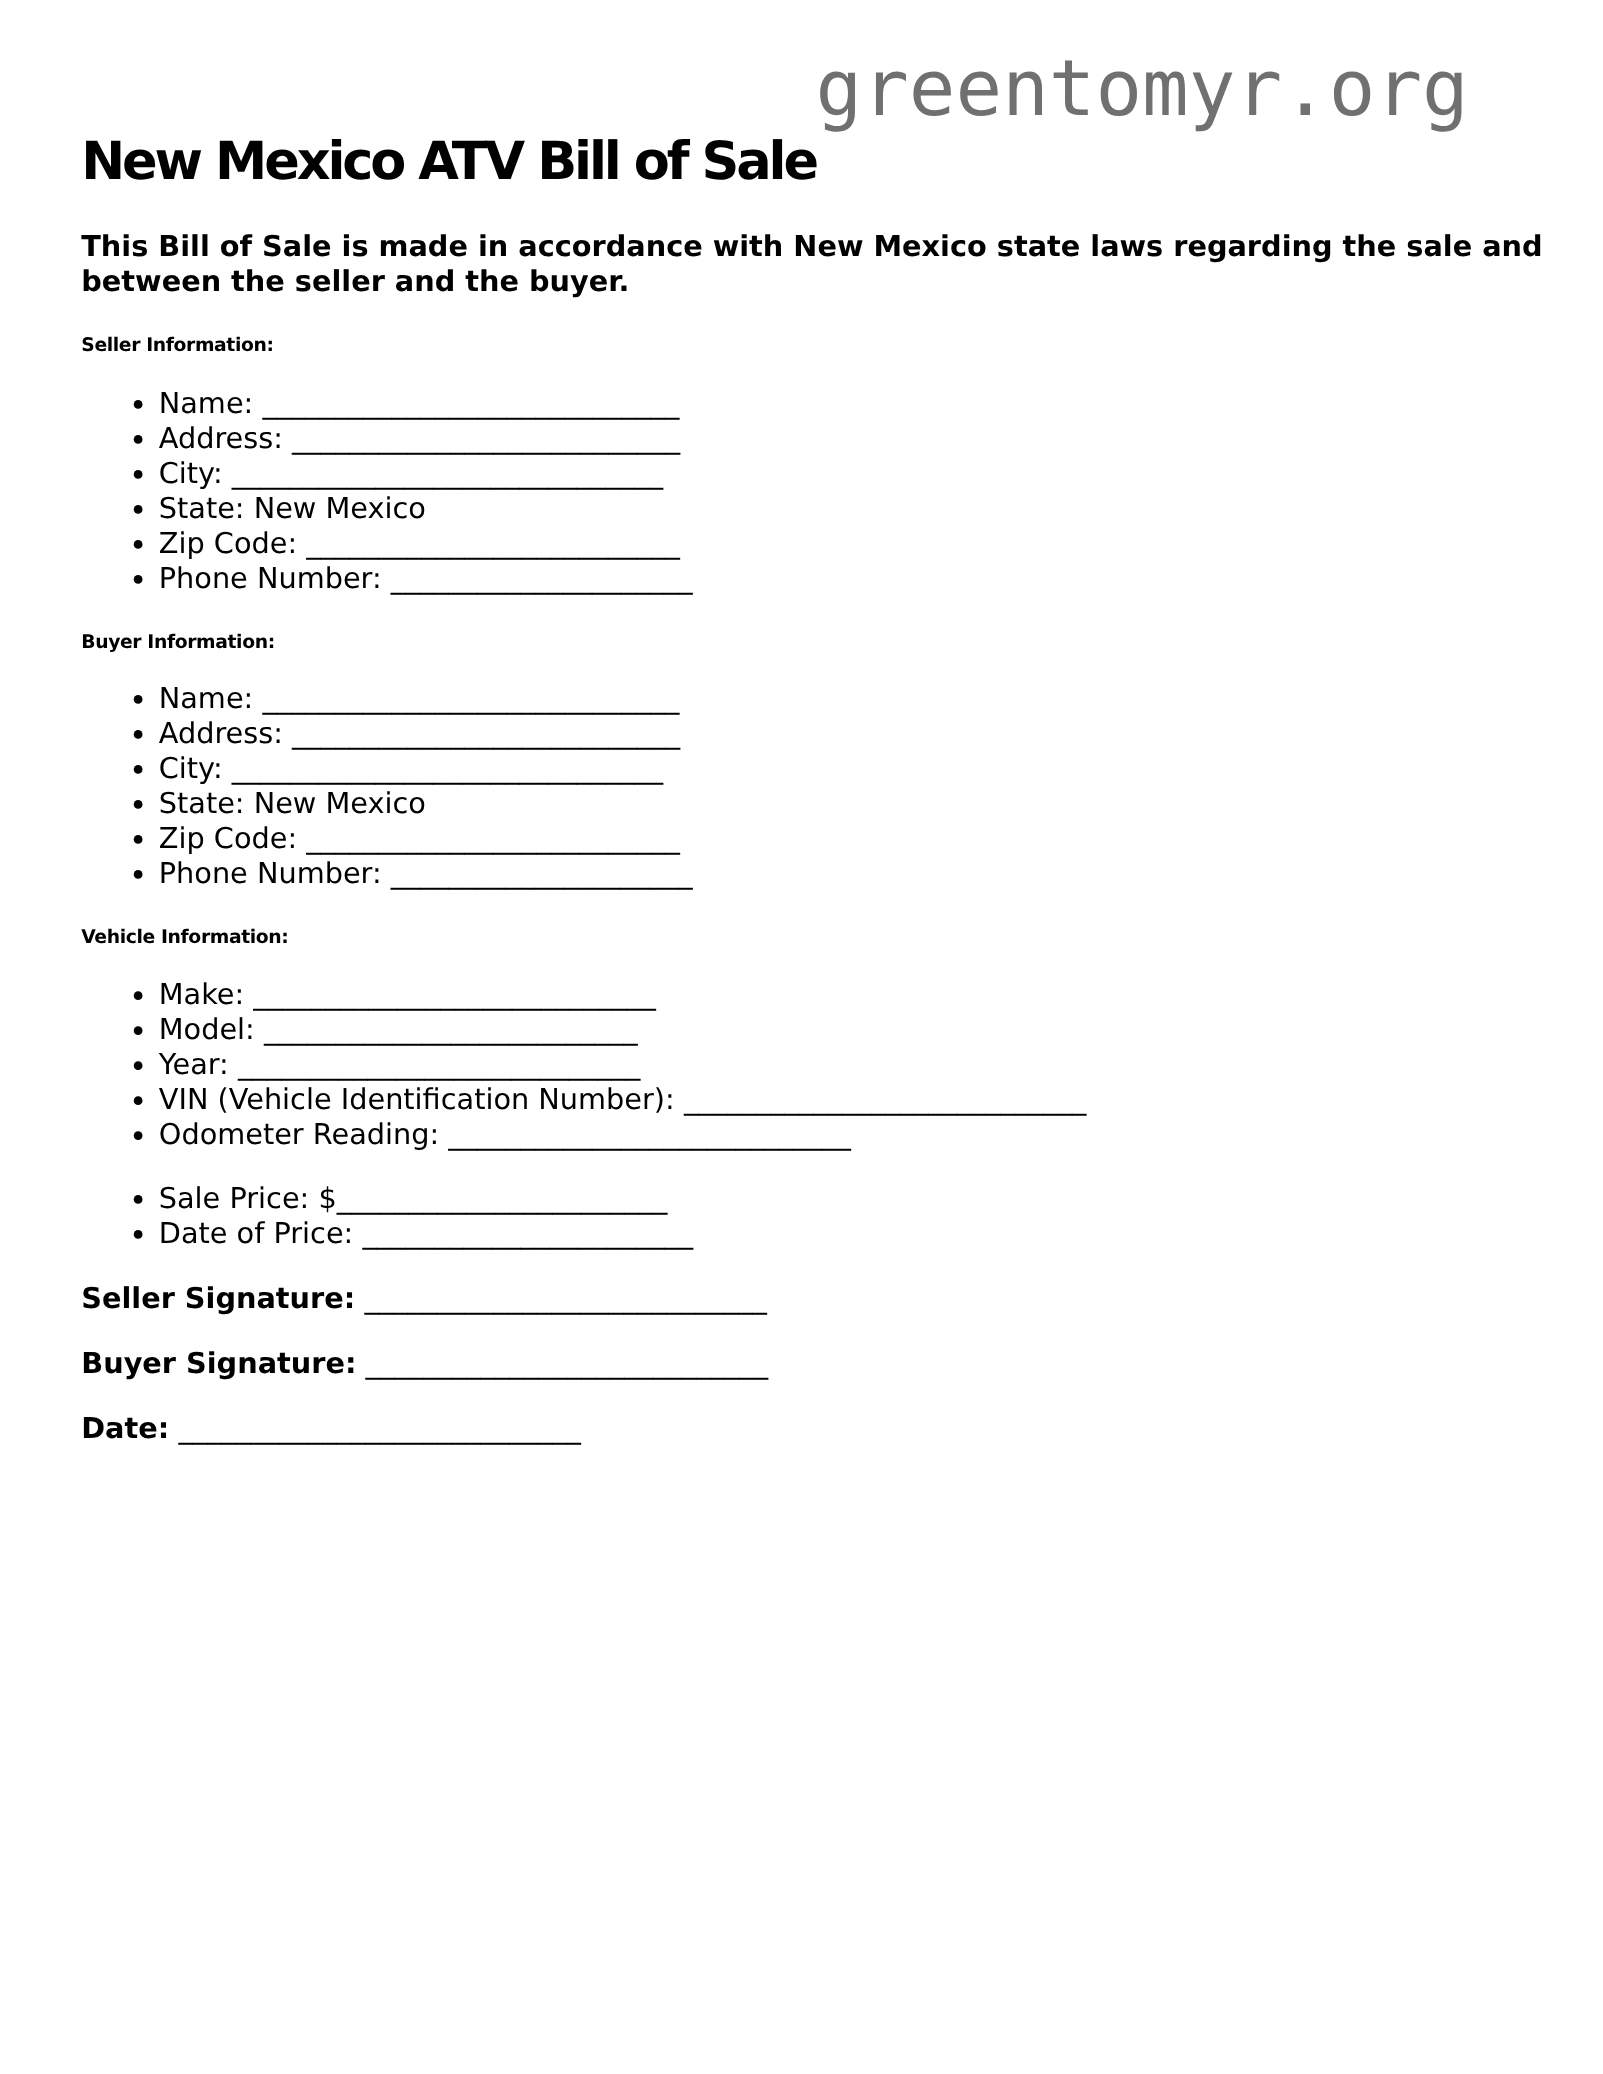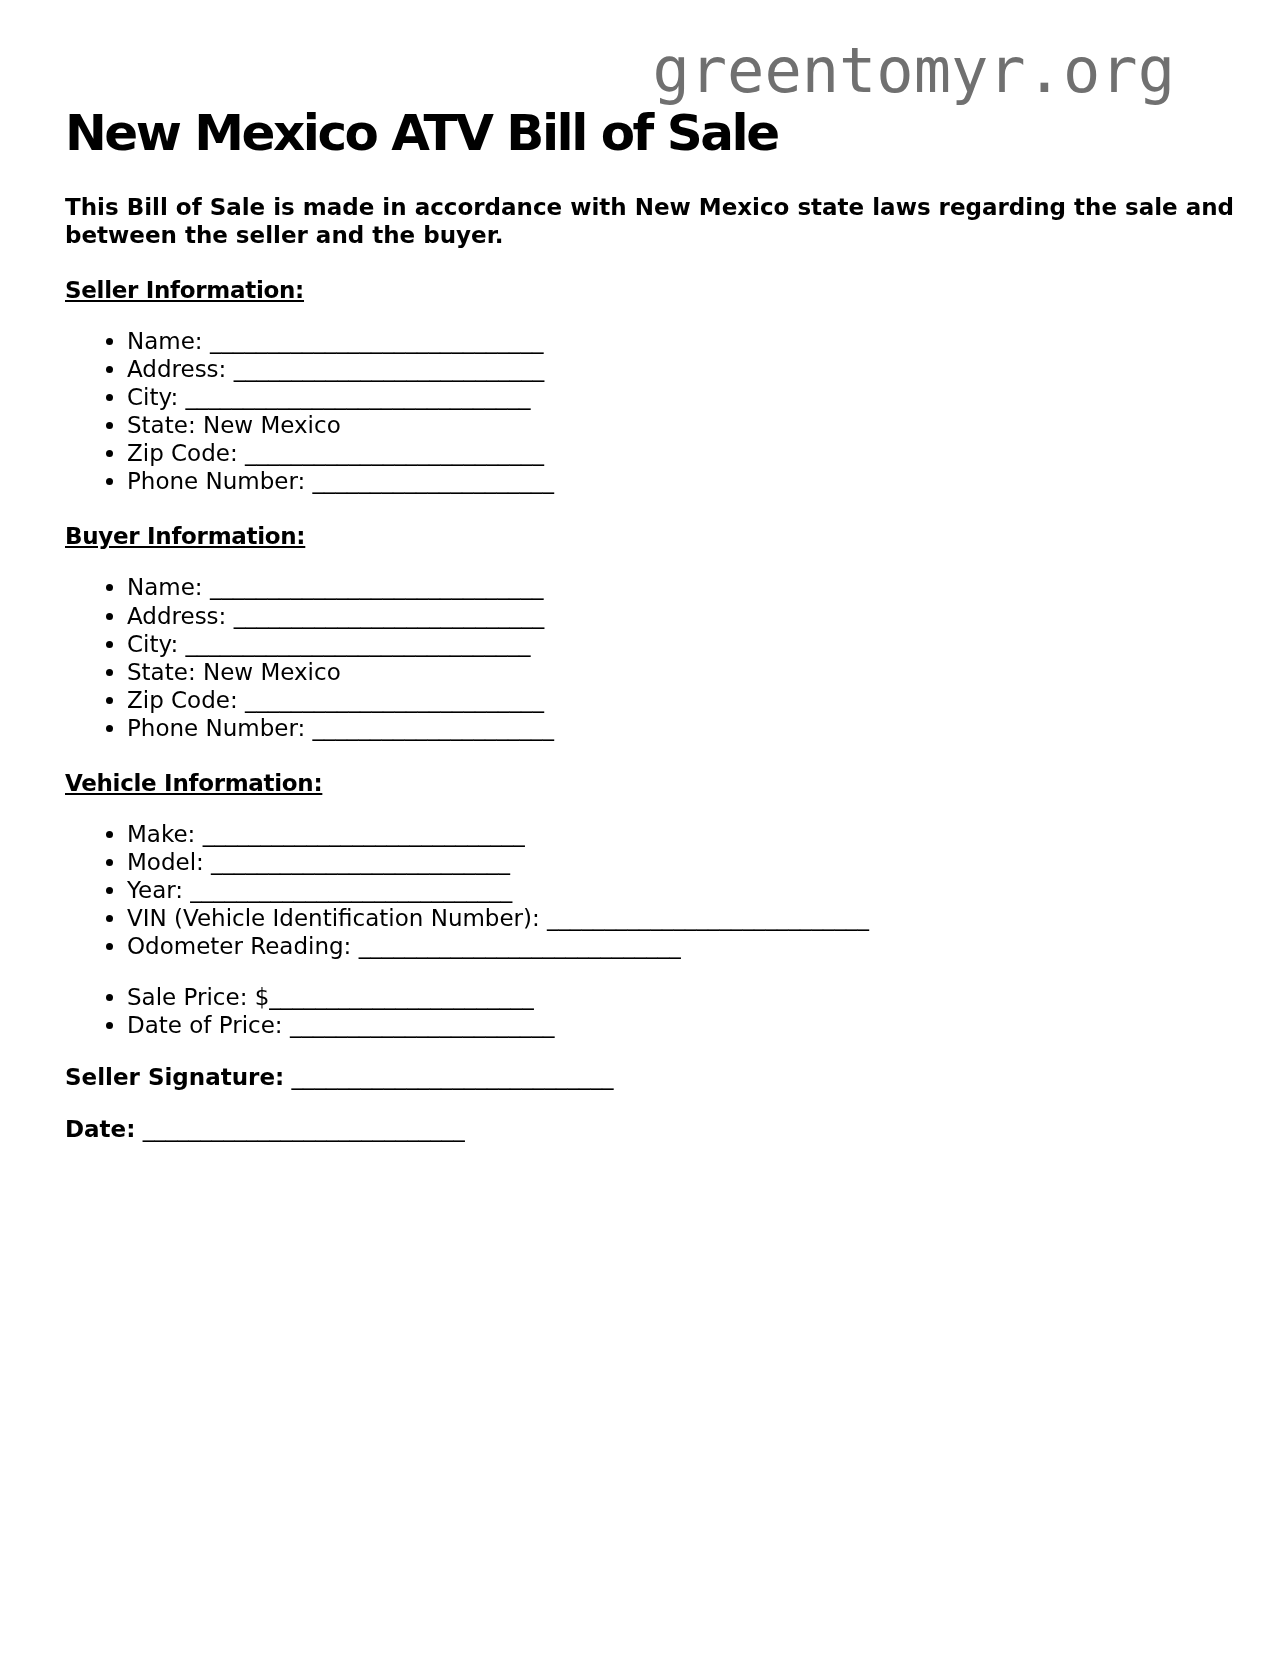--- a/index.html
+++ b/index.html
@@ -17,37 +17,36 @@
   .watermark {
     text-align: right;
     padding-right: 42px;
     font-family: "DejaVu Sans Mono", "Liberation Mono", monospace;
     font-size: 62px;
     line-height: 1;
     color: #707070;
   }
 
   h1.doc-title {
-    font-size: 50px;
+    font-size: 42px;
     font-weight: bold;
     letter-spacing: -2.5px;
     line-height: 1.1;
     margin: 4px 0 0 0;
   }
 
   p.para { margin: 32px 0 0 0; line-height: 1.22; }
   p.para .line { display: block; white-space: nowrap; font-weight: bold; }
 
   h2.sec {
-    font-size: 23px;
+    font-size: 15px;
     font-weight: bold;
     letter-spacing: -0.3px;
     line-height: 1.22;
     margin: 27px 0 0 0;
-    text-decoration: underline;
   }
 
   ul.fields {
     margin: 23px 0 0 0;
     padding-left: 62px;
     list-style: disc;
   }
   ul.fields li { line-height: 1.22; margin: 0; }
 
   .blank { white-space: pre; }
@@ -98,15 +97,16 @@
     <li><span class="lbl">Odometer Reading:</span><span class="blank"> ____________________________</span></li>
   </ul>
 
   <ul class="fields">
     <li><span class="lbl">Sale Price: $</span><span class="blank">_______________________</span></li>
     <li><span class="lbl">Date of Price:</span><span class="blank"> _______________________</span></li>
   </ul>
 
 
   <p class="sig"><strong>Seller Signature:</strong><span class="blank"> ____________________________</span></p>
+  <p class="sig"><strong>Buyer Signature:</strong><span class="blank"> ____________________________</span></p>
   <p class="sig"><strong>Date:</strong><span class="blank"> ____________________________</span></p>
 
 </div>
 
 </body></html>

